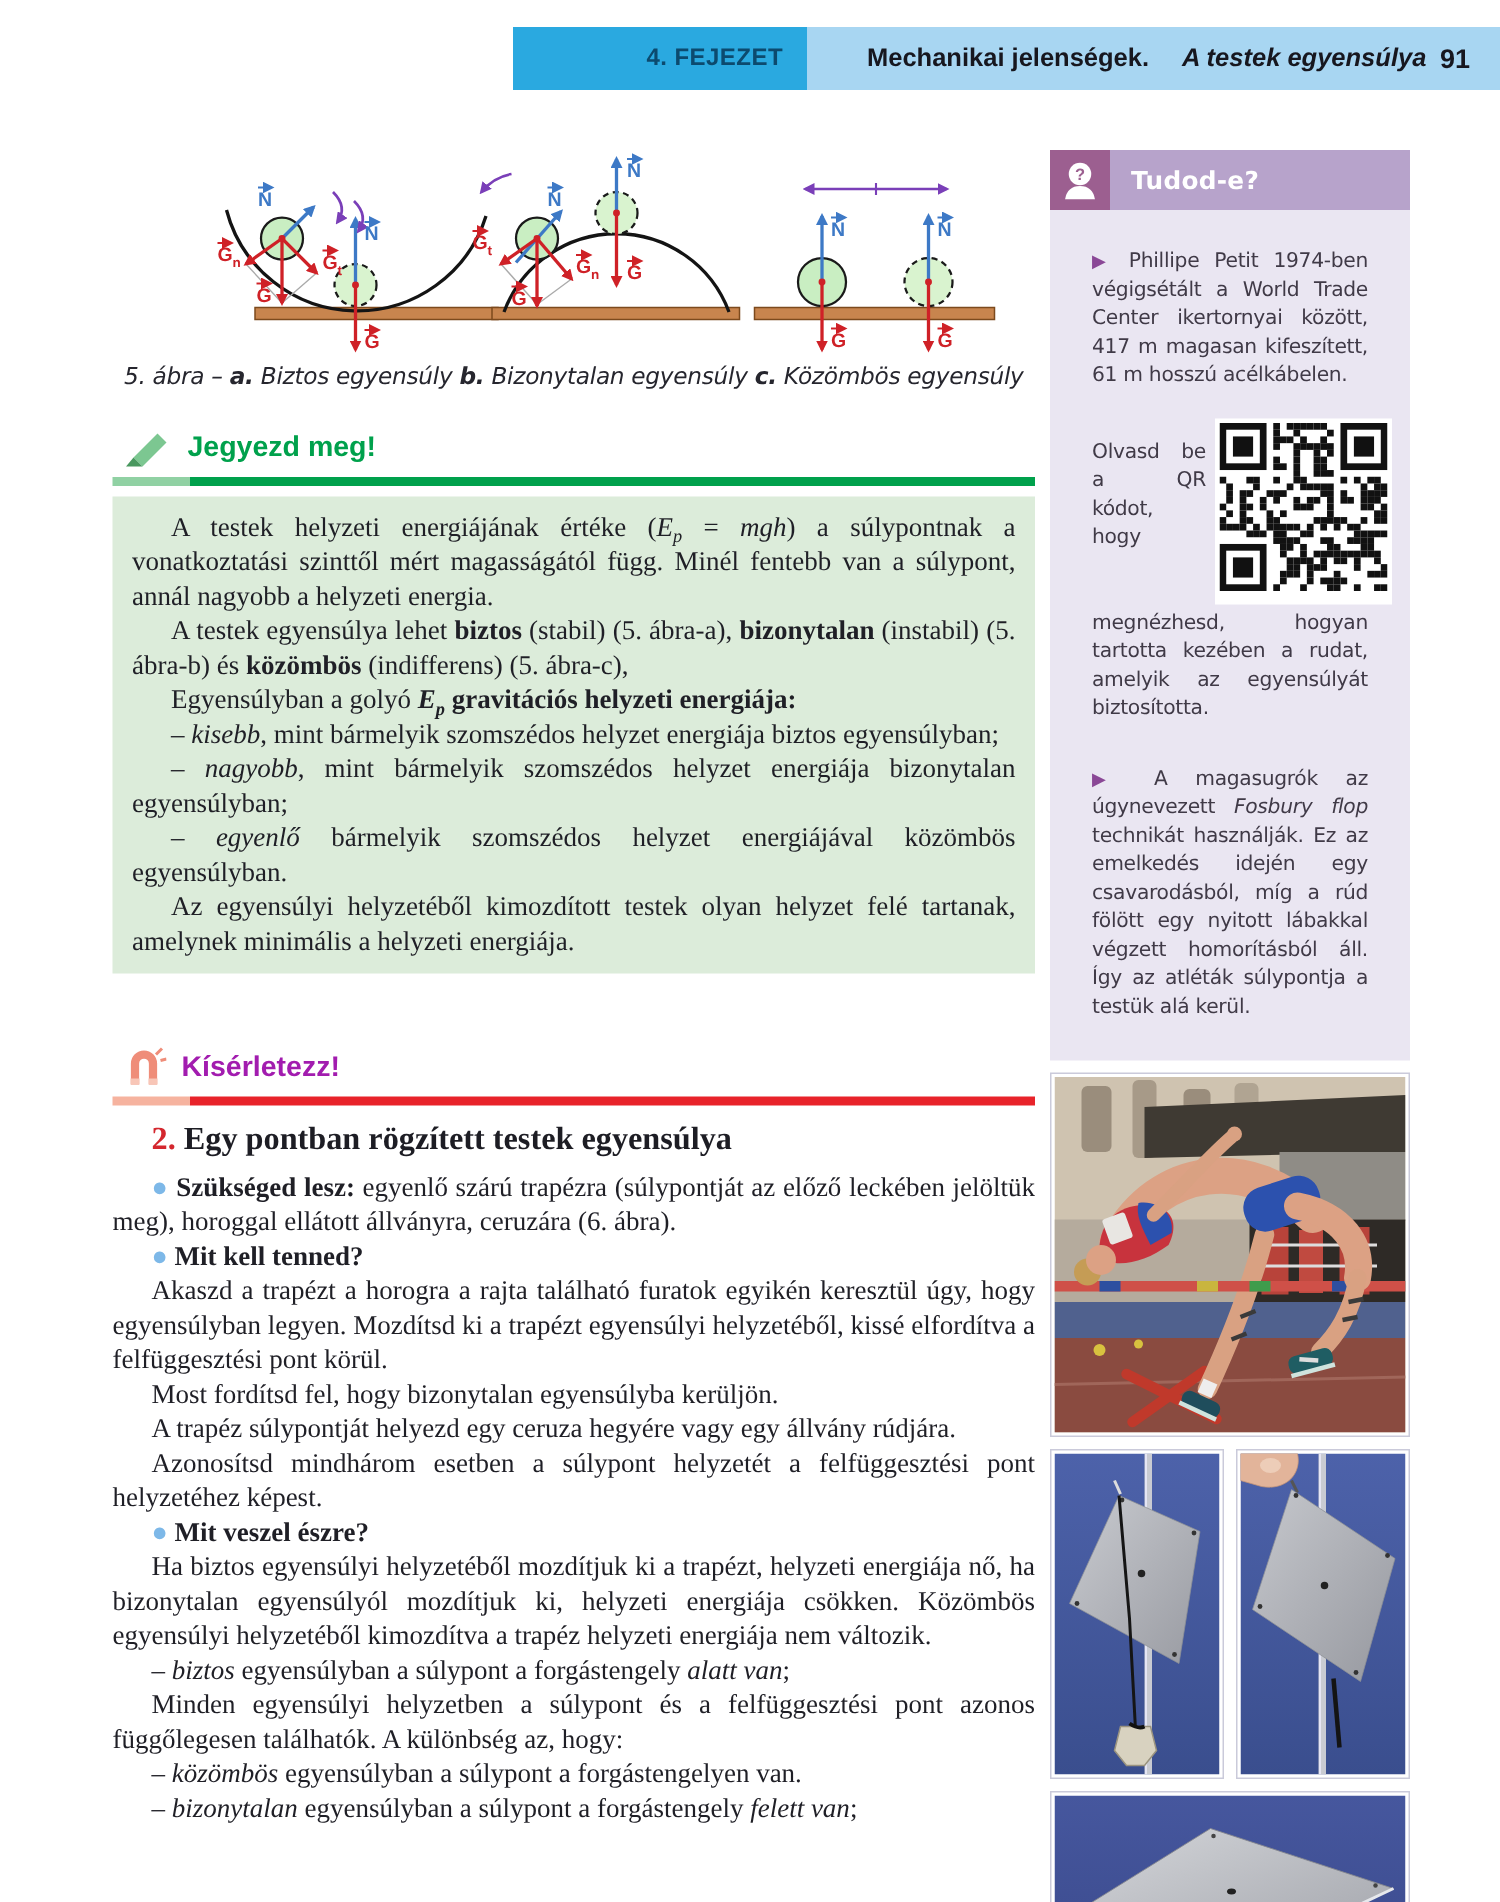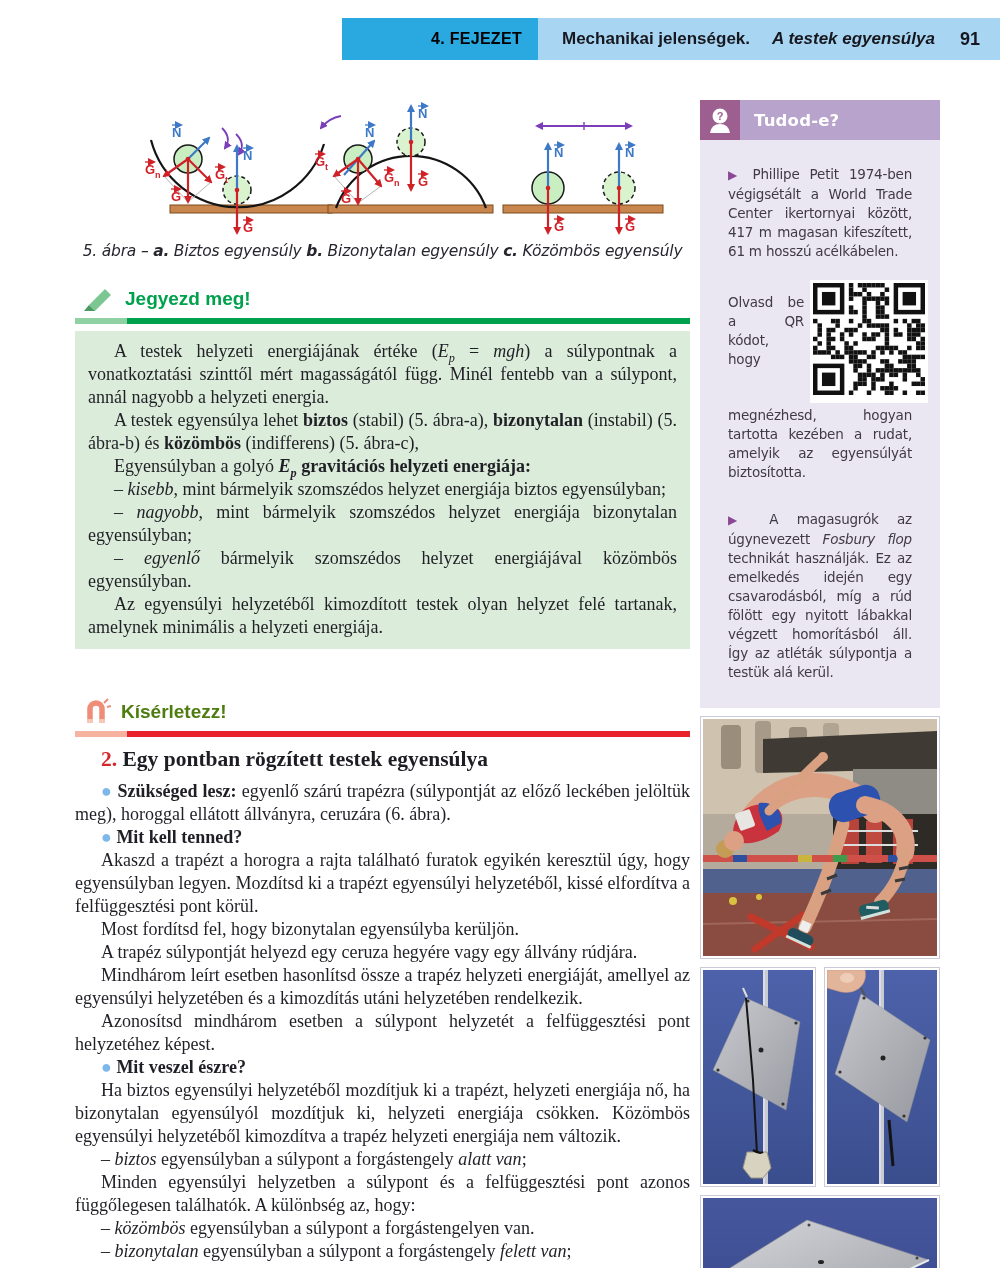--- a/index.html
+++ b/index.html
@@ -2,42 +2,42 @@
 <html lang="hu"><head>
 <meta charset="utf-8">
 <style>
   html,body{margin:0;padding:0;}
   body{width:1000px;height:1268px;background:#fff;position:relative;overflow:hidden;
        font-family:"Liberation Serif",serif;color:#1f1f26;}
   .page{position:absolute;inset:0;}
 
   
   .hdr-chapter{position:absolute;left:342px;top:18px;width:196px;height:42px;background:#2aa9e0;
-    color:#000000;font-family:"Liberation Sans",sans-serif;font-weight:bold;font-size:16px;
+    color:#0c4a6e;font-family:"Liberation Sans",sans-serif;font-weight:bold;font-size:16px;
     display:flex;align-items:center;justify-content:flex-end;padding-right:16px;box-sizing:border-box;letter-spacing:.3px;}
   .hdr-title{position:absolute;left:538px;top:18px;width:462px;height:42px;background:#a8d6f2;
     color:#17171f;font-family:"Liberation Sans",sans-serif;font-weight:bold;font-size:17px;
-    display:flex;align-items:center;padding:0 20px 0 24px;box-sizing:border-box;}
+    display:flex;align-items:center;padding:0 20px 0 40px;box-sizing:border-box;}
   .hdr-title .t-it{font-style:italic;margin-left:22px;}
   .hdr-title .pagenum{margin-left:auto;font-size:18px;}
 
   
   .maincol{position:absolute;left:75px;top:100px;width:615px;}
   .sidecol{position:absolute;left:700px;top:100px;width:240px;}
 
   
   .fig5{display:block;margin-bottom:2px;}
   .fig5cap{margin:2px 0 24px;text-align:center;font-family:"DejaVu Sans",sans-serif;
     font-size:15.5px;color:#26262e;letter-spacing:-.2px;}
 
   
   .rubric{display:flex;align-items:center;gap:10px;margin:10px 0 4px 6px;
     font-family:"Liberation Sans",sans-serif;font-weight:bold;font-size:19px;}
   .rubric.green{color:#00a14c;}
-  .rubric.red{color:#4d7c0f;margin-top:48px;}
+  .rubric.red{color:#a21caf;margin-top:48px;}
   .rule{height:6px;margin-bottom:7px;}
   .rule-green{background:linear-gradient(90deg,#90d1a3 0 52px,#00a14c 52px);}
   .rule-red{background:linear-gradient(90deg,#f6b39f 0 52px,#e8232a 52px);}
 
   
   .bodytext p{margin:0;font-size:18px;line-height:23px;text-align:justify;text-indent:26px;}
   .green-box{background:#dcecda;padding:9px 13px 10px;margin-bottom:16px;}
   .green-box p{margin:0;font-size:18px;line-height:23px;text-align:justify;text-indent:26px;}
   .section-title{margin:10px 0 8px;font-size:21.5px;font-weight:bold;color:#1d1d24;text-indent:26px;}
   .b{font-weight:bold}.i{font-style:italic}
@@ -219,21 +219,20 @@
     <div class="rule rule-red"></div>
 
     <h2 class="section-title"><span class="secnum">2. </span><span>Egy pontban rögzített testek egyensúlya</span></h2>
 
     <div class="bodytext">
       <p><span class="dot">● </span><span class="b">Szükséged lesz:</span><span> egyenlő szárú trapézra (súlypontját az előző leckében jelöltük meg), horoggal ellátott állványra, ceruzára (6. ábra).</span></p>
       <p><span class="dot">● </span><span class="b">Mit kell tenned?</span></p>
       <p><span>Akaszd a trapézt a horogra a rajta található furatok egyikén keresztül úgy, hogy egyensúlyban legyen. Mozdítsd ki a trapézt egyensúlyi helyzetéből, kissé elfordítva a felfüggesztési pont körül.</span></p>
       <p><span>Most fordítsd fel, hogy bizonytalan egyensúlyba kerüljön.</span></p>
       <p><span>A trapéz súlypontját helyezd egy ceruza hegyére vagy egy állvány rúdjára.</span></p>
-      <p><span>Mindhárom leírt esetben hasonlítsd össze a trapéz helyzeti energiáját, amellyel az egyensúlyi helyzetében és a kimozdítás utáni helyzetében rendelkezik.</span></p>
       <p><span>Azonosítsd mindhárom esetben a súlypont helyzetét a felfüggesztési pont helyzetéhez képest.</span></p>
       <p><span class="dot">● </span><span class="b">Mit veszel észre?</span></p>
       <p><span>Ha biztos egyensúlyi helyzetéből mozdítjuk ki a trapézt, helyzeti energiája nő, ha bizonytalan egyensúlyól mozdítjuk ki, helyzeti energiája csökken. Közömbös egyensúlyi helyzetéből kimozdítva a trapéz helyzeti energiája nem változik.</span></p>
       <p><span>– </span><span class="i">biztos</span><span> egyensúlyban a súlypont a forgástengely </span><span class="i">alatt van</span><span>;</span></p>
       <p><span>Minden egyensúlyi helyzetben a súlypont és a felfüggesztési pont azonos függőlegesen találhatók. A különbség az, hogy:</span></p>
       <p><span>– </span><span class="i">közömbös</span><span> egyensúlyban a súlypont a forgástengelyen van.</span></p>
       <p><span>– </span><span class="i">bizonytalan</span><span> egyensúlyban a súlypont a forgástengely </span><span class="i">felett van</span><span>;</span></p>
     </div>
   </div>
 

